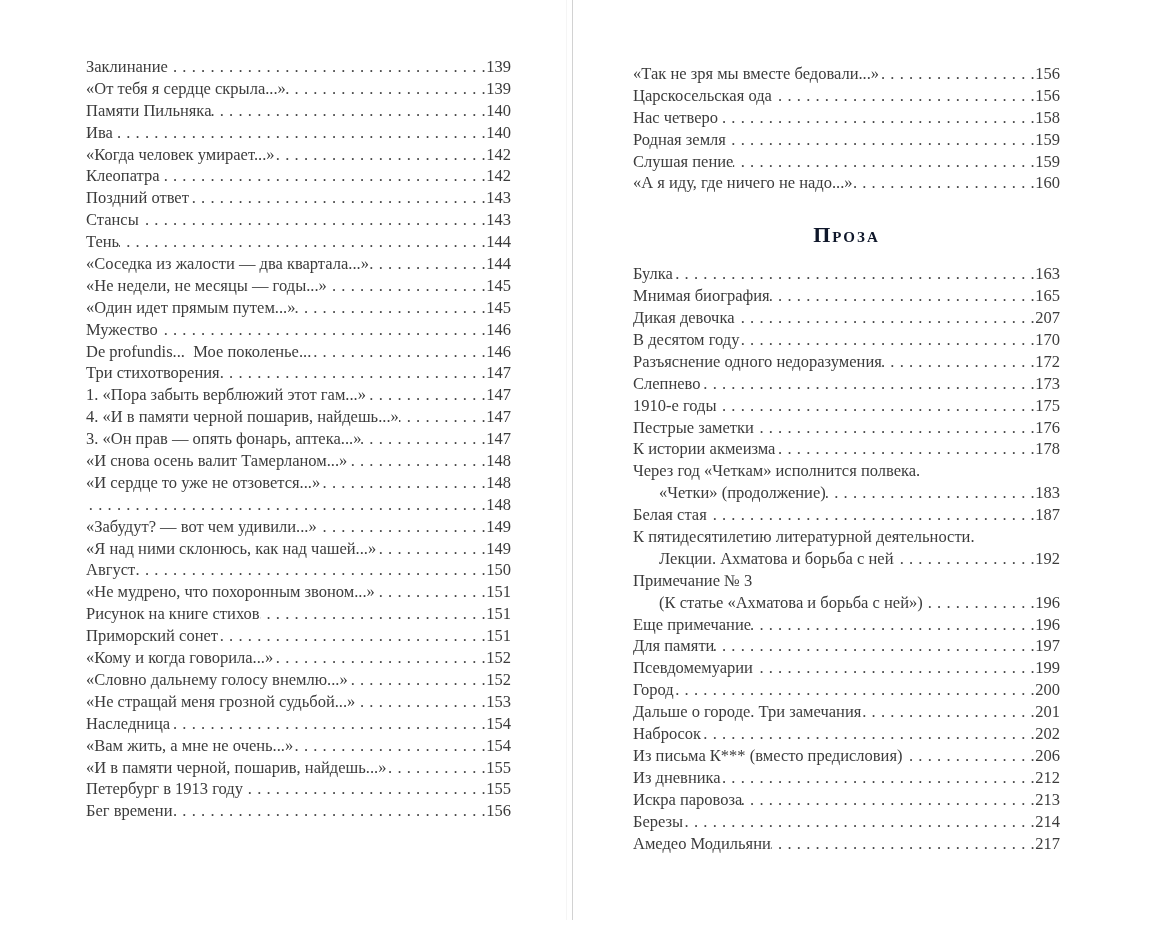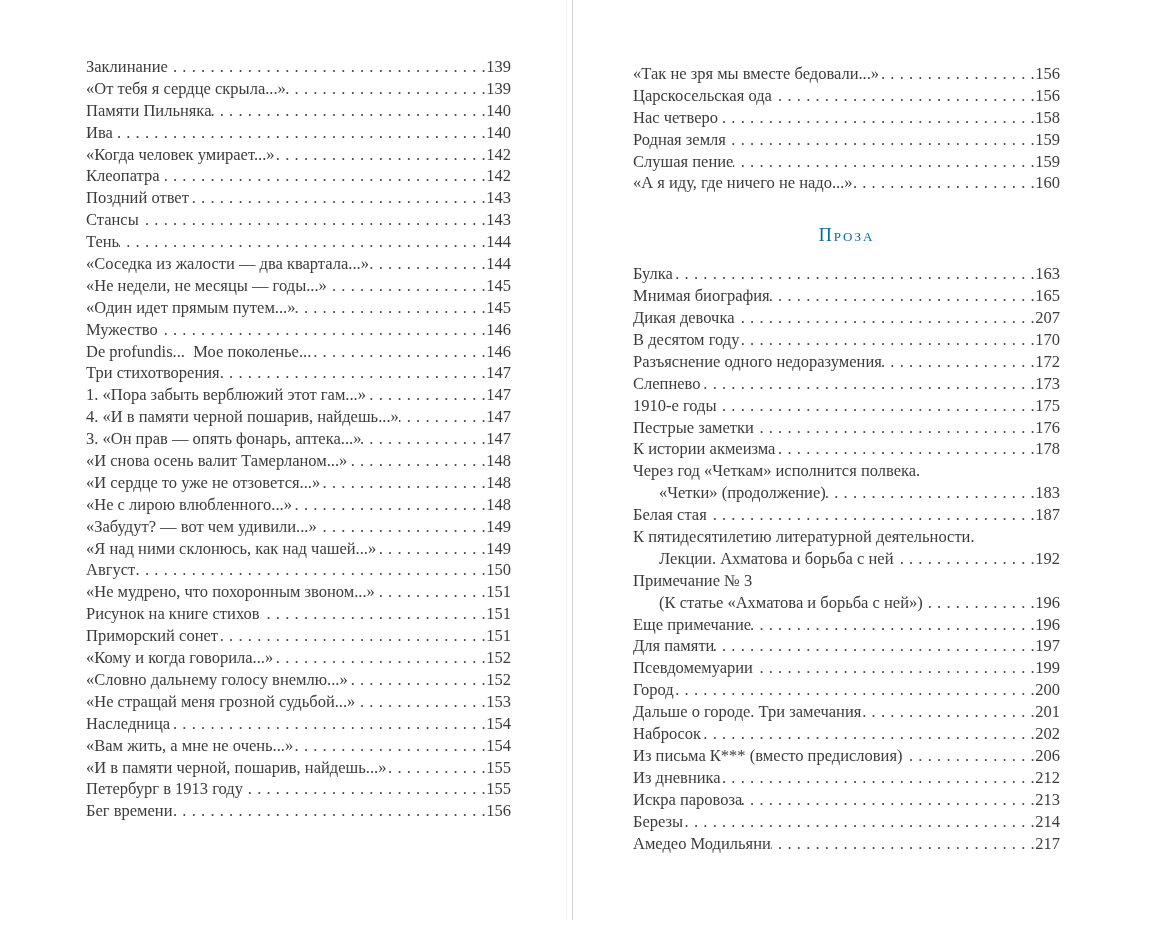--- a/index.html
+++ b/index.html
@@ -86,27 +86,27 @@
     white-space: nowrap;
     letter-spacing: 0.55px;
     color: #454545;
   }
   .pagenum {
     flex: 0 0 auto;
   }
   .section-heading {
     width: 427px;
     margin: 26px 0 13px 0;
-    font-size: 18px;
+    font-size: 22px;
     line-height: 30px;
-    font-weight: normal;
+    font-weight: bold;
     font-variant: small-caps;
     letter-spacing: 2px;
     text-align: center;
-    color: #0369a1;
+    color: #0f172a;
   }
 </style>
 </head>
 <body>
 
 <div class="book">
   <div class="page left">
     <div class="toc">
         <div class="toc-row"><span class="title">Заклинание</span><span class="leader"></span><span class="pagenum">139</span></div>
         <div class="toc-row"><span class="title">«От тебя я сердце скрыла...»</span><span class="leader"></span><span class="pagenum">139</span></div>
@@ -121,21 +121,21 @@
         <div class="toc-row"><span class="title">«Не недели, не месяцы — годы...»</span><span class="leader"></span><span class="pagenum">145</span></div>
         <div class="toc-row"><span class="title">«Один идет прямым путем...»</span><span class="leader"></span><span class="pagenum">145</span></div>
         <div class="toc-row"><span class="title">Мужество</span><span class="leader"></span><span class="pagenum">146</span></div>
         <div class="toc-row"><span class="title">De profundis...  Мое поколенье...</span><span class="leader"></span><span class="pagenum">146</span></div>
         <div class="toc-row"><span class="title">Три стихотворения</span><span class="leader"></span><span class="pagenum">147</span></div>
         <div class="toc-row"><span class="title">1. «Пора забыть верблюжий этот гам...»</span><span class="leader"></span><span class="pagenum">147</span></div>
         <div class="toc-row"><span class="title">4. «И в памяти черной пошарив, найдешь...»</span><span class="leader"></span><span class="pagenum">147</span></div>
         <div class="toc-row"><span class="title">3. «Он прав — опять фонарь, аптека...»</span><span class="leader"></span><span class="pagenum">147</span></div>
         <div class="toc-row"><span class="title">«И снова осень валит Тамерланом...»</span><span class="leader"></span><span class="pagenum">148</span></div>
         <div class="toc-row"><span class="title">«И сердце то уже не отзовется...»</span><span class="leader"></span><span class="pagenum">148</span></div>
-        <div class="toc-row"><span class="title">«Не с лирою влюбленного...»</span><span class="leader"></span><span class="pagenum">148</span></div>
+        <div class="toc-row"><span class="leader"></span><span class="pagenum">148</span></div>
         <div class="toc-row"><span class="title">«Забудут? — вот чем удивили...»</span><span class="leader"></span><span class="pagenum">149</span></div>
         <div class="toc-row"><span class="title">«Я над ними склонюсь, как над чашей...»</span><span class="leader"></span><span class="pagenum">149</span></div>
         <div class="toc-row"><span class="title">Август</span><span class="leader"></span><span class="pagenum">150</span></div>
         <div class="toc-row"><span class="title">«Не мудрено, что похоронным звоном...»</span><span class="leader"></span><span class="pagenum">151</span></div>
         <div class="toc-row"><span class="title">Рисунок на книге стихов</span><span class="leader"></span><span class="pagenum">151</span></div>
         <div class="toc-row"><span class="title">Приморский сонет</span><span class="leader"></span><span class="pagenum">151</span></div>
         <div class="toc-row"><span class="title">«Кому и когда говорила...»</span><span class="leader"></span><span class="pagenum">152</span></div>
         <div class="toc-row"><span class="title">«Словно дальнему голосу внемлю...»</span><span class="leader"></span><span class="pagenum">152</span></div>
         <div class="toc-row"><span class="title">«Не стращай меня грозной судьбой...»</span><span class="leader"></span><span class="pagenum">153</span></div>
         <div class="toc-row"><span class="title">Наследница</span><span class="leader"></span><span class="pagenum">154</span></div>

